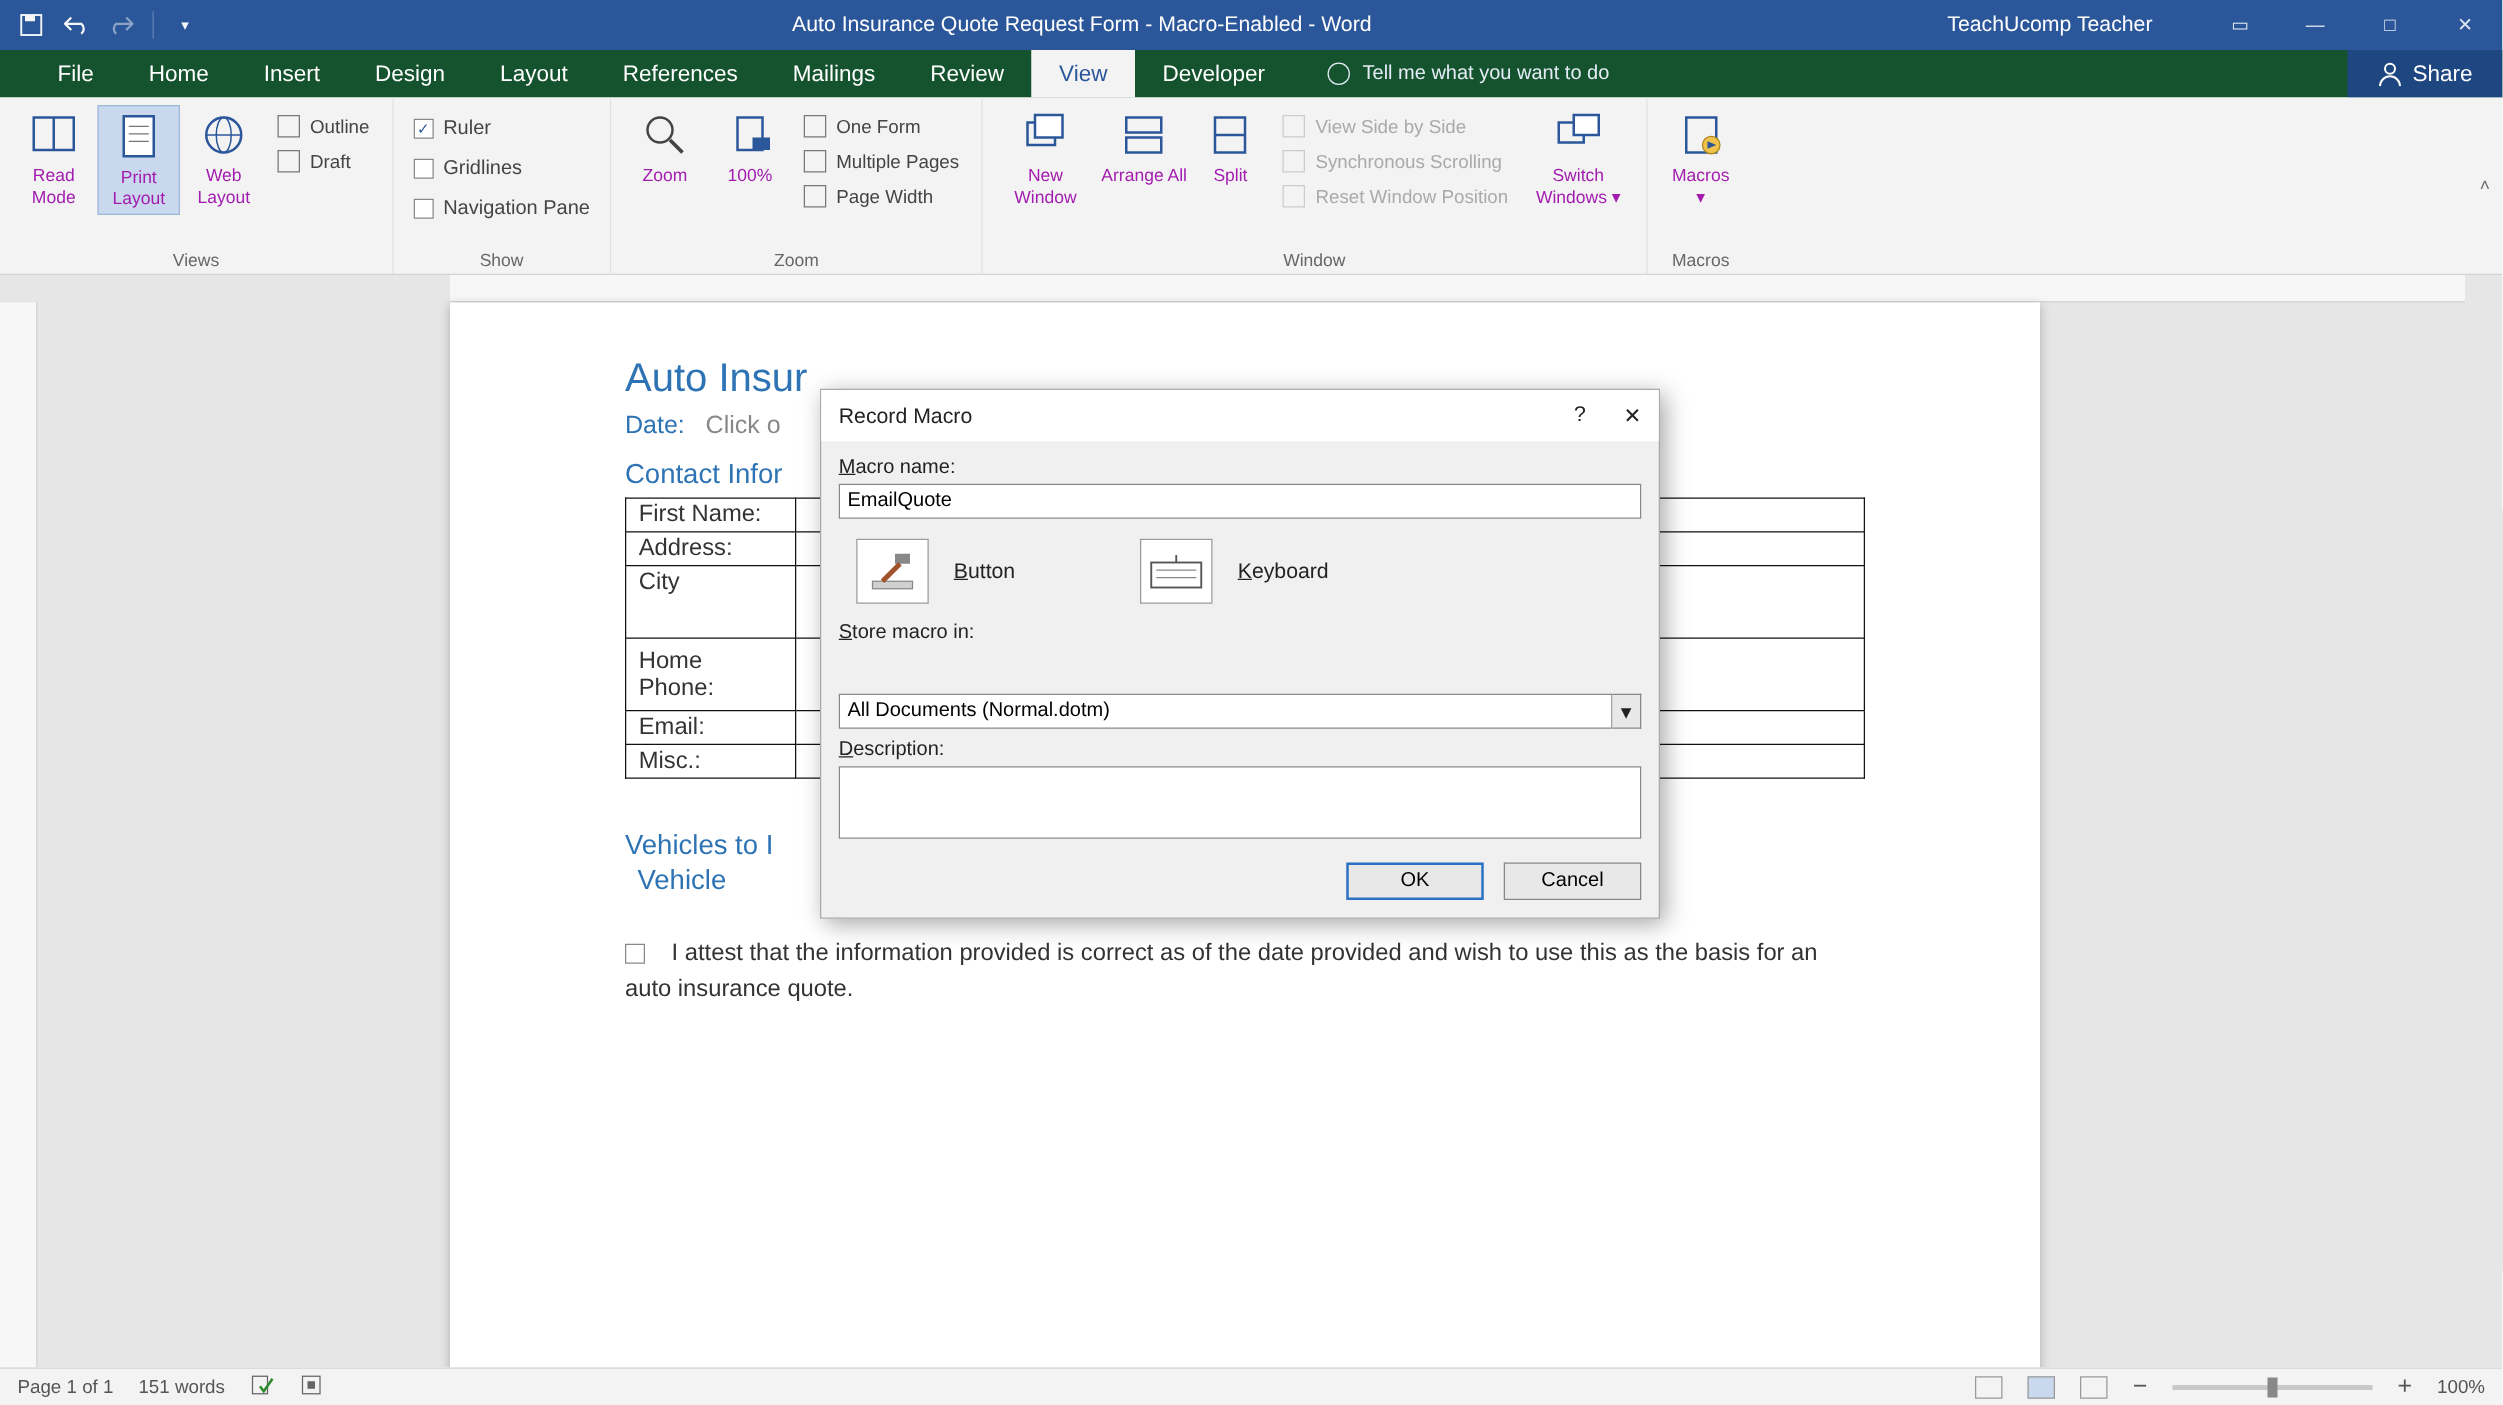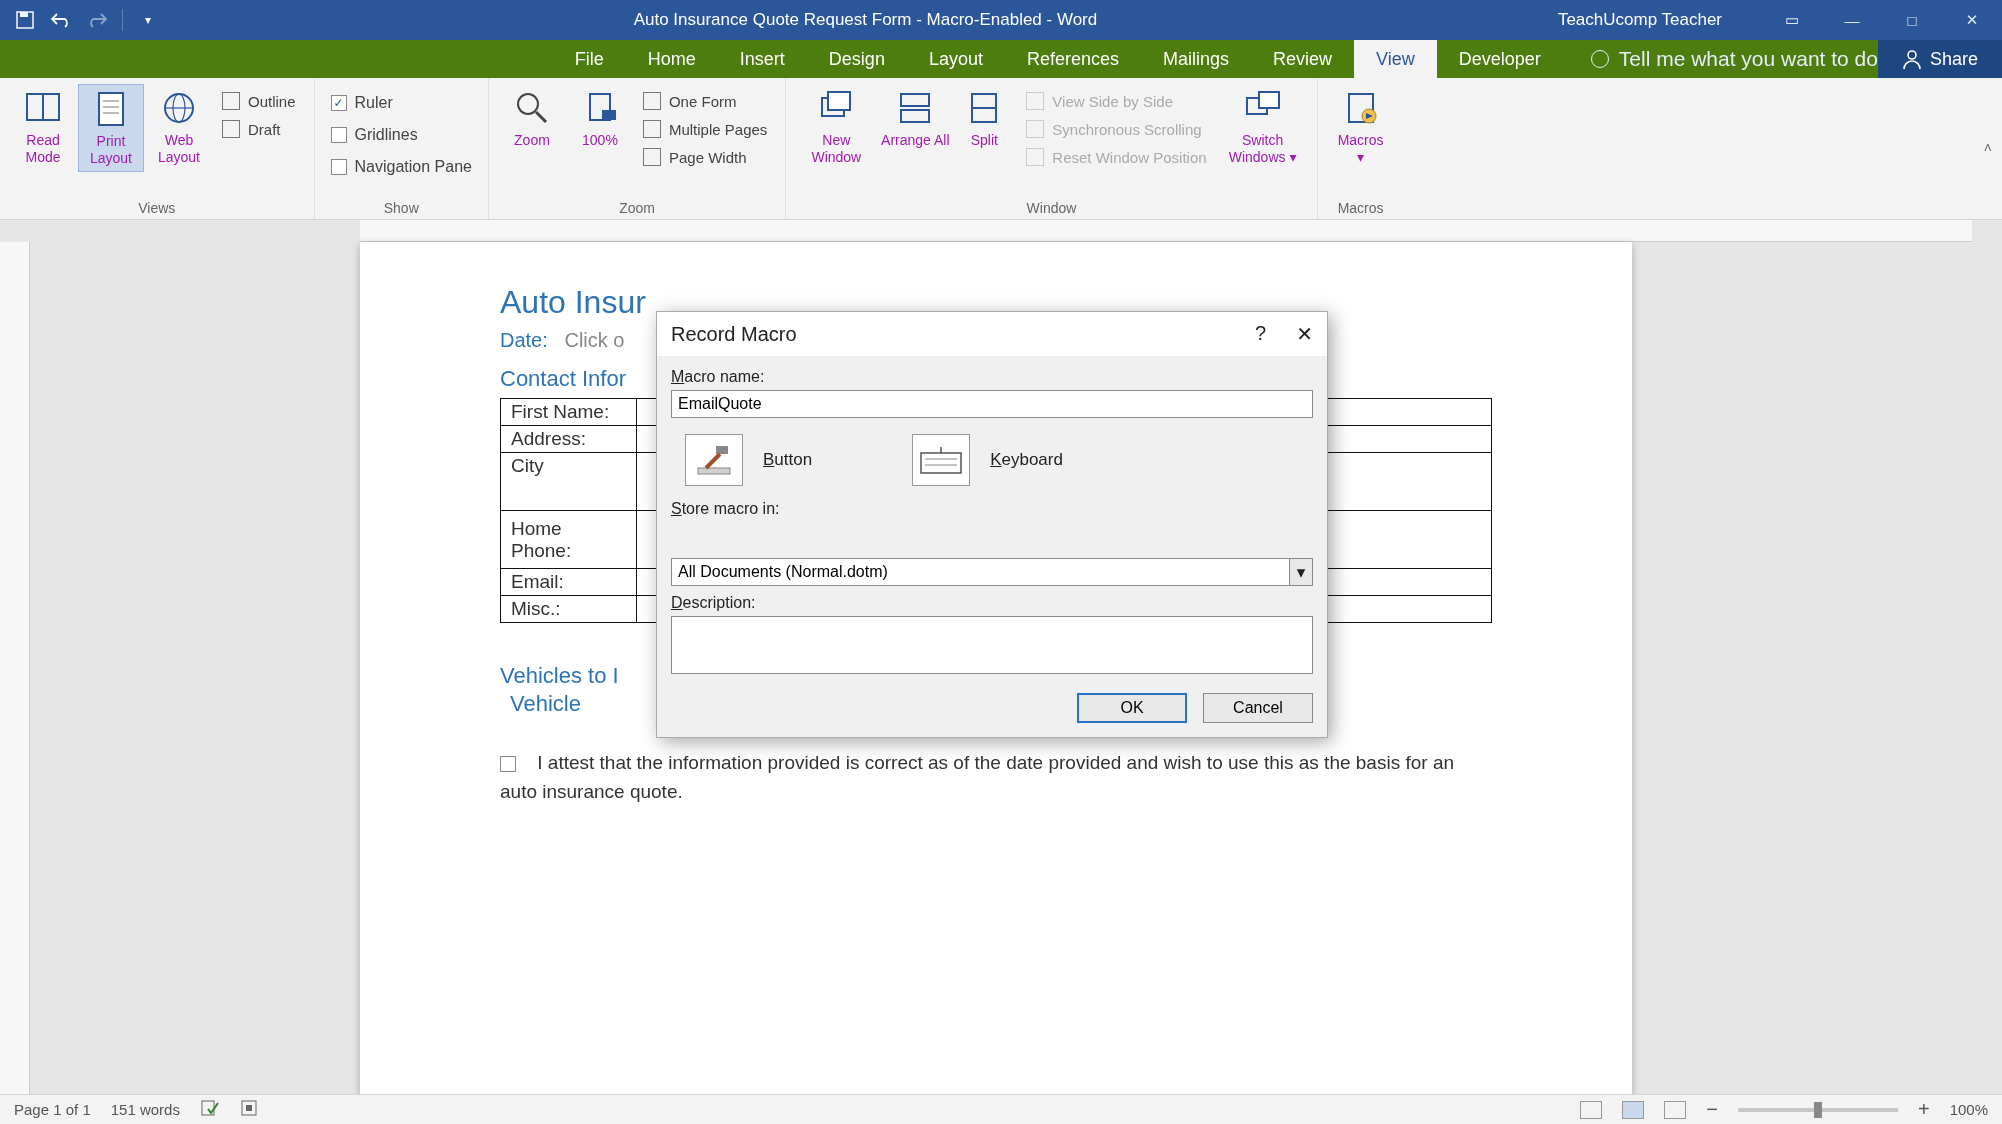--- a/index.html
+++ b/index.html
@@ -7,25 +7,25 @@
 
 .titlebar { background: #2b579a; height: 40px; display: flex; align-items: center; color: #fff; font-size: 16px; }
 .qat { display: flex; align-items: center; gap: 14px; padding: 0 14px; }
 .qat-icon { width: 22px; height: 22px; display: flex; align-items: center; justify-content: center; cursor: pointer; opacity: 0.95; }
 .qat-sep { width: 1px; height: 22px; background: rgba(255,255,255,0.25); }
 .title-center { flex: 1; text-align: center; font-size: 17px; }
 .title-user { padding: 0 40px 0 0; font-size: 17px; }
 .winctrl { display: flex; gap: 0; }
 .winctrl span { width: 60px; height: 40px; display: flex; align-items: center; justify-content: center; cursor: pointer; font-size: 15px; opacity: 0.85; }
 
-.tabs { background: #4d7c0f; height: 38px; display: flex; align-items: stretch; padding: 0 0 0 12px; justify-content: flex-end; }
+.tabs { background: #14532d; height: 38px; display: flex; align-items: stretch; padding: 0 0 0 24px; justify-content: space-between; }
 .tabs-left { display: flex; align-items: stretch; }
 .tab { color: #fff; padding: 0 22px; font-size: 18px; display: flex; align-items: center; cursor: pointer; }
 .tab.active { background: #f3f3f3; color: #2b579a; }
-.tellme { display: flex; align-items: center; color: #e5ecf7; font-size: 21px; padding-left: 28px; gap: 10px; }
+.tellme { display: flex; align-items: center; color: #e5ecf7; font-size: 16px; padding-left: 28px; gap: 10px; }
 .bulb { width: 18px; height: 18px; border: 1px solid #e5ecf7; border-radius: 50%; position: relative; }
 .share { display: flex; align-items: center; color: #fff; background: #1e4680; padding: 0 24px; font-size: 18px; gap: 8px; cursor: pointer; }
 
 .ribbon { background: #f3f3f3; height: 142px; border-bottom: 1px solid #d4d4d4; display: flex; position: relative; }
 .rgroup { border-right: 1px solid #e1e1e1; padding: 6px 10px 2px 10px; display: flex; flex-direction: column; align-items: center; justify-content: space-between; }
 .rgroup-label { font-size: 14px; color: #666; text-align: center; padding: 2px 0 1px; }
 .rgroup-body { display: flex; gap: 2px; flex: 1; align-items: flex-start; }
 .bigbtn { display: flex; flex-direction: column; align-items: center; width: 66px; padding: 4px 2px; cursor: pointer; font-size: 14px; line-height: 1.2; text-align: center; color: #a21caf; }
 .bigbtn.sel { background: #c9d8ec; border: 1px solid #9db8d9; }
 .bigicon { width: 40px; height: 40px; margin-bottom: 4px; }
@@ -47,21 +47,21 @@
 .section-h { color: #2e74b5; font-size: 22px; margin-top: 14px; }
 table.doc { border-collapse: collapse; width: 100%; margin-top: 6px; font-size: 19px; }
 table.doc td, table.doc th { border: 1.5px solid #111; padding: 2px 10px; text-align: left; font-weight: 400; }
 .ph { color: #888; }
 .vehhead { color: #2e74b5; font-size: 22px; text-align: center; padding: 4px; }
 .attest { margin-top: 30px; font-size: 19px; line-height: 1.5; }
 .attest .chkbox { vertical-align: middle; margin-right: 16px; }
 
 .dialog { position: absolute; left: 656px; top: 311px; width: 672px; background: #f0f0f0; border: 1px solid #aaa; box-shadow: 4px 4px 18px rgba(0,0,0,0.35); font-size: 17px; color: #222; }
 .dlg-title { background: #fff; padding: 10px 14px; display: flex; justify-content: space-between; align-items: center; }
-.dlg-title span { font-size: 20px; }
+.dlg-title span { font-size: 17px; }
 .dlg-title .ctrls { display: flex; gap: 30px; font-size: 18px; }
 .dlg-title .ctrls span { cursor: pointer; }
 .dlg-body { padding: 8px 14px 14px 14px; }
 .dlg-label { font-size: 16px; margin: 4px 0 4px 0; }
 .dlg-input { width: 100%; height: 28px; border: 1px solid #888; background: #fff; padding: 2px 6px; font-size: 16px; }
 .dlg-assign { display: flex; gap: 100px; padding: 16px 10px 10px 14px; }
 .assign-item { display: flex; align-items: center; gap: 20px; cursor: pointer; }
 .assign-icon { width: 58px; height: 52px; border: 1px solid #999; background: #fff; display: flex; align-items: center; justify-content: center; font-size: 26px; }
 .dlg-select { width: 100%; height: 28px; border: 1px solid #888; background: #fff; font-size: 16px; padding: 2px 6px; }
 .dlg-textarea { width: 100%; height: 58px; border: 1px solid #888; background: #fff; resize: none; font-size: 16px; padding: 4px 6px; }

